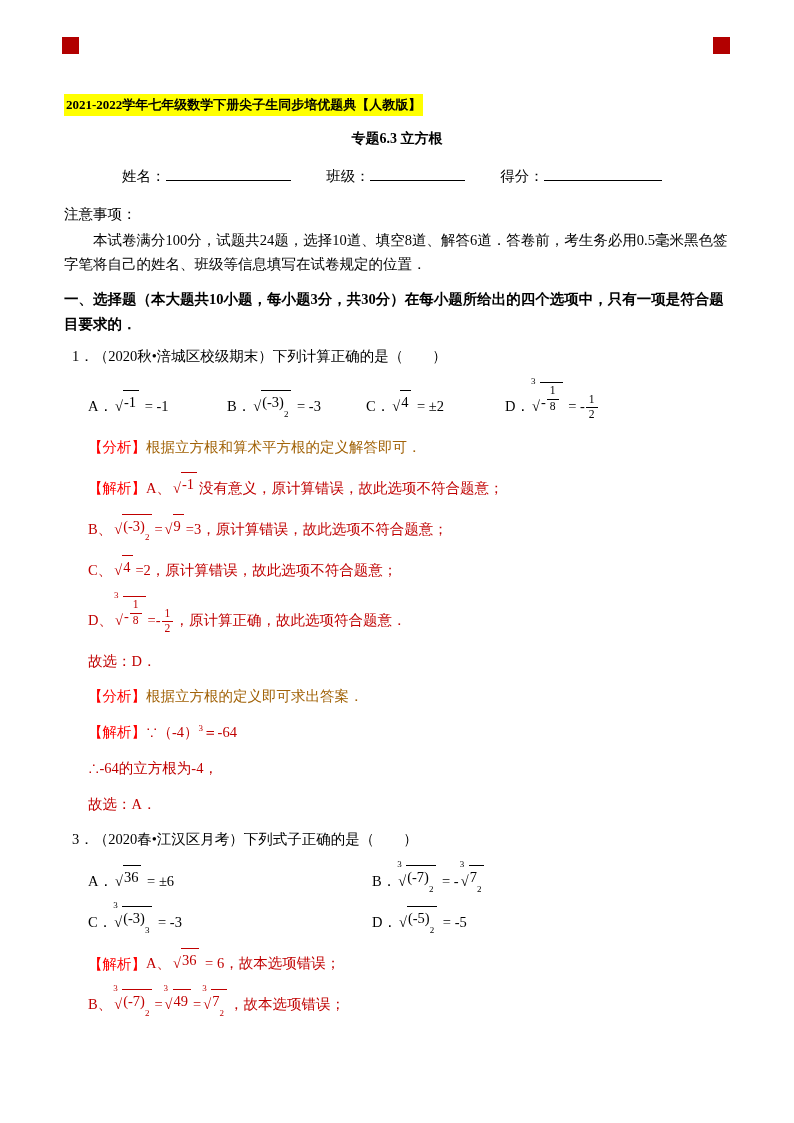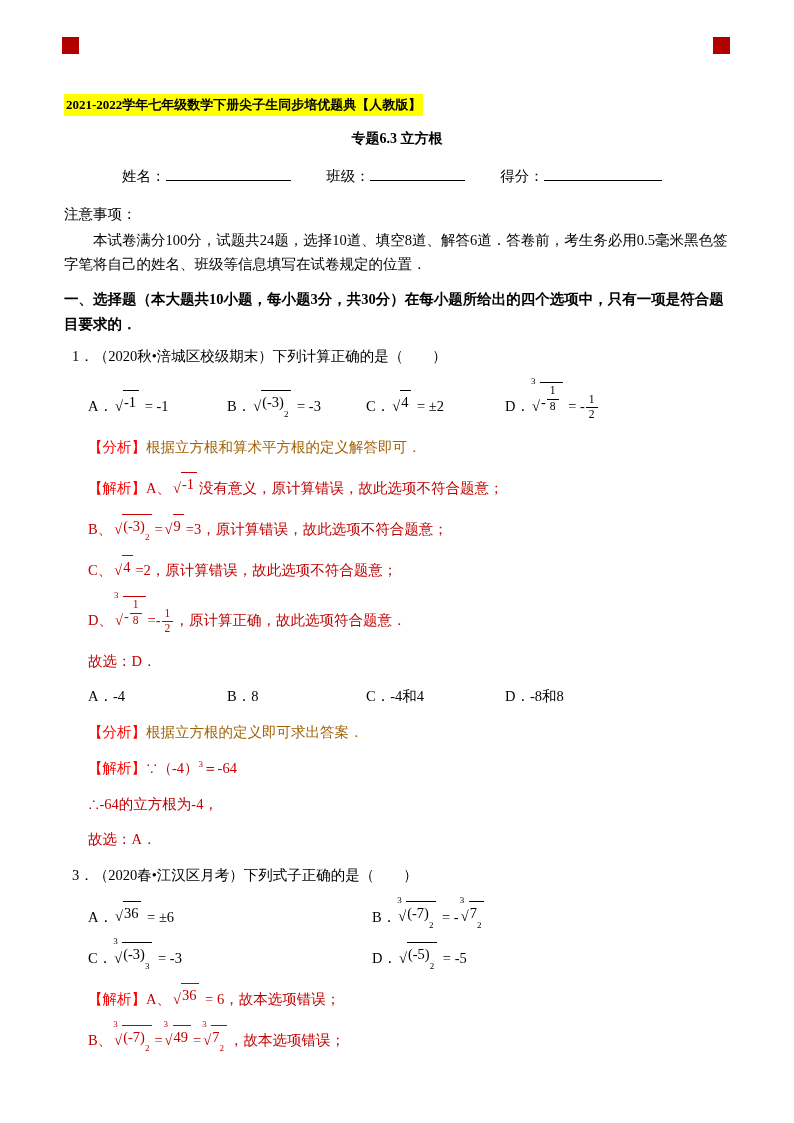--- a/index.html
+++ b/index.html
@@ -118,21 +118,20 @@
                   <span class="num">1</span>
                   <span class="den">8</span>
                 </span></span>
             </span>=-<span class="frac">
               <span class="num">1</span>
               <span class="den">2</span>
             </span>，原计算正确，故此选项符合题意．</span></p>
         <p class="line sol"><span class="sol-text">故选：D．</span></p>
       </section>
       <section class="question">
-        <p class="opt-row cols4"><span class="opt">A．-4</span><span class="opt">B．8</span><span class="opt">C．-4和4</span><span class="opt">D．-8和8</span></p>
         <p class="line"><span class="lbl">【分析】</span><span class="ana-text">根据立方根的定义即可求出答案．</span></p>
         <p class="line sol"><span class="lbl">【解析】</span><span class="sol-text">∵（-4）<sup>3</sup>＝-64</span></p>
         <p class="line sol"><span class="sol-text">∴-64的立方根为-4，</span></p>
         <p class="line sol"><span class="sol-text">故选：A．</span></p>
       </section>
       <section class="question">
         <p class="q-stem">3．（2020春•江汉区月考）下列式子正确的是（　　）</p>
         <p class="opt-row cols2"><span class="opt">A．<span class="rad">
               <span class="rad-sign">√</span>
               <span class="rad-body">36</span>

